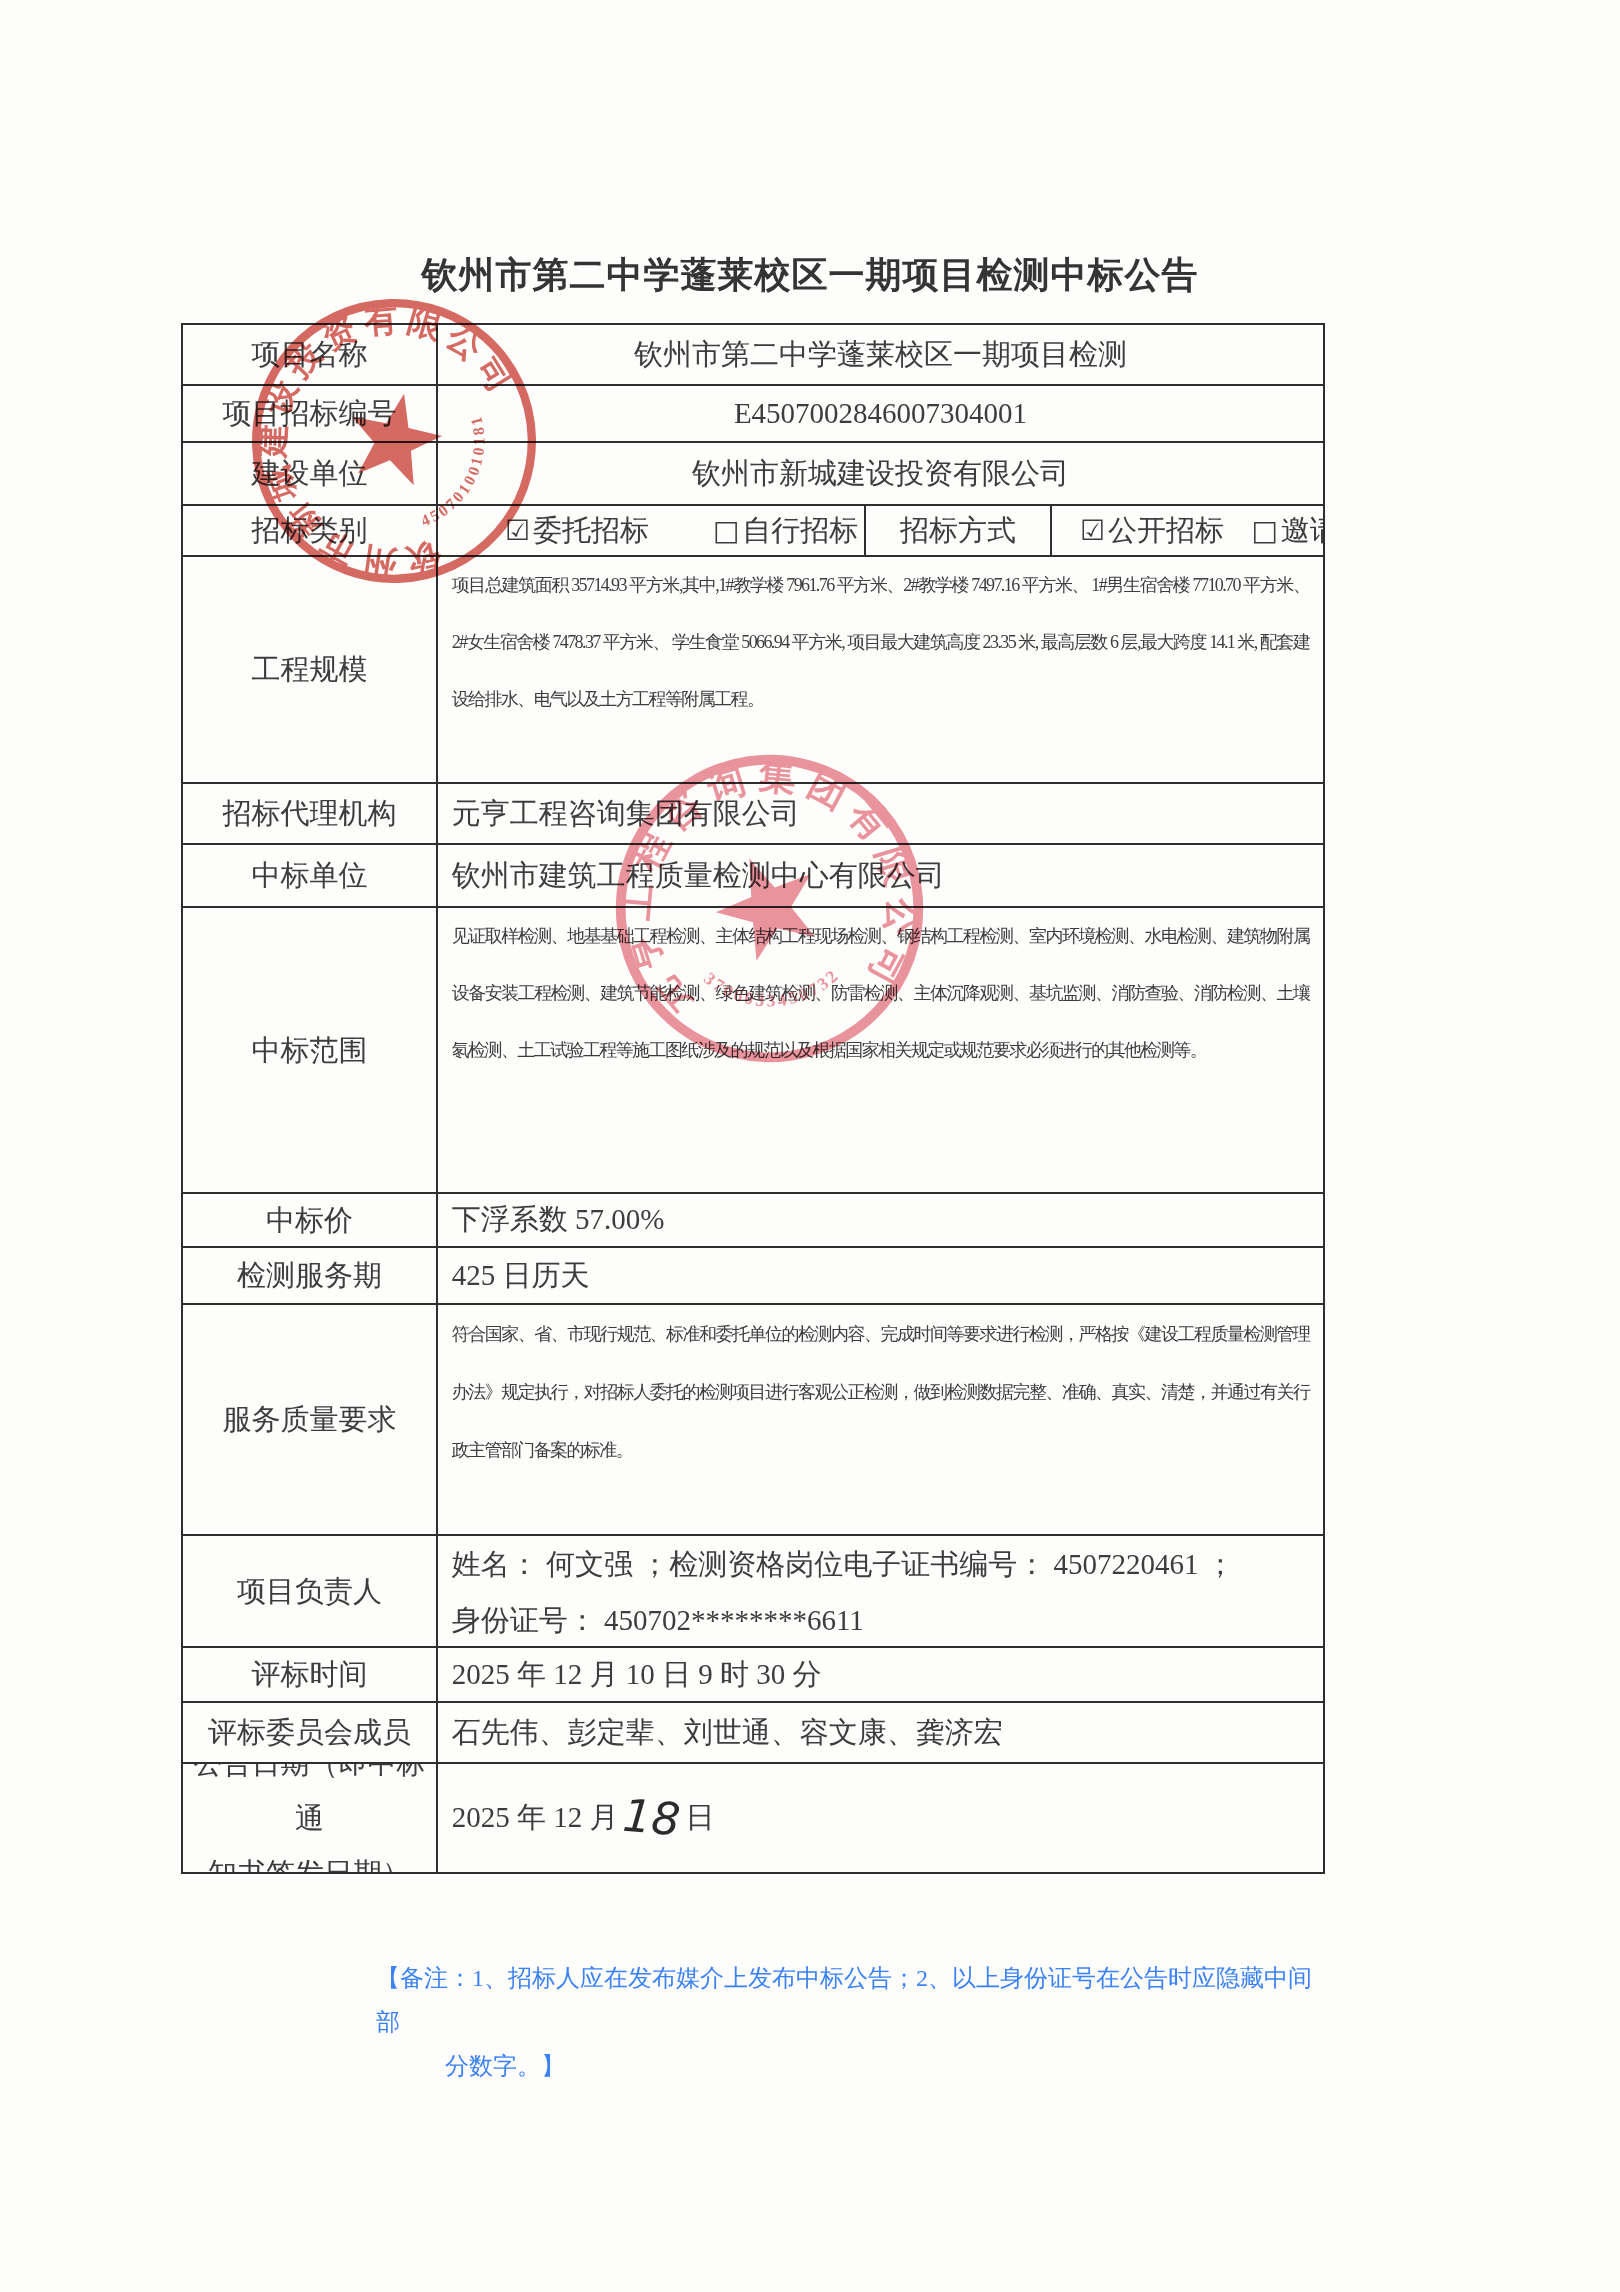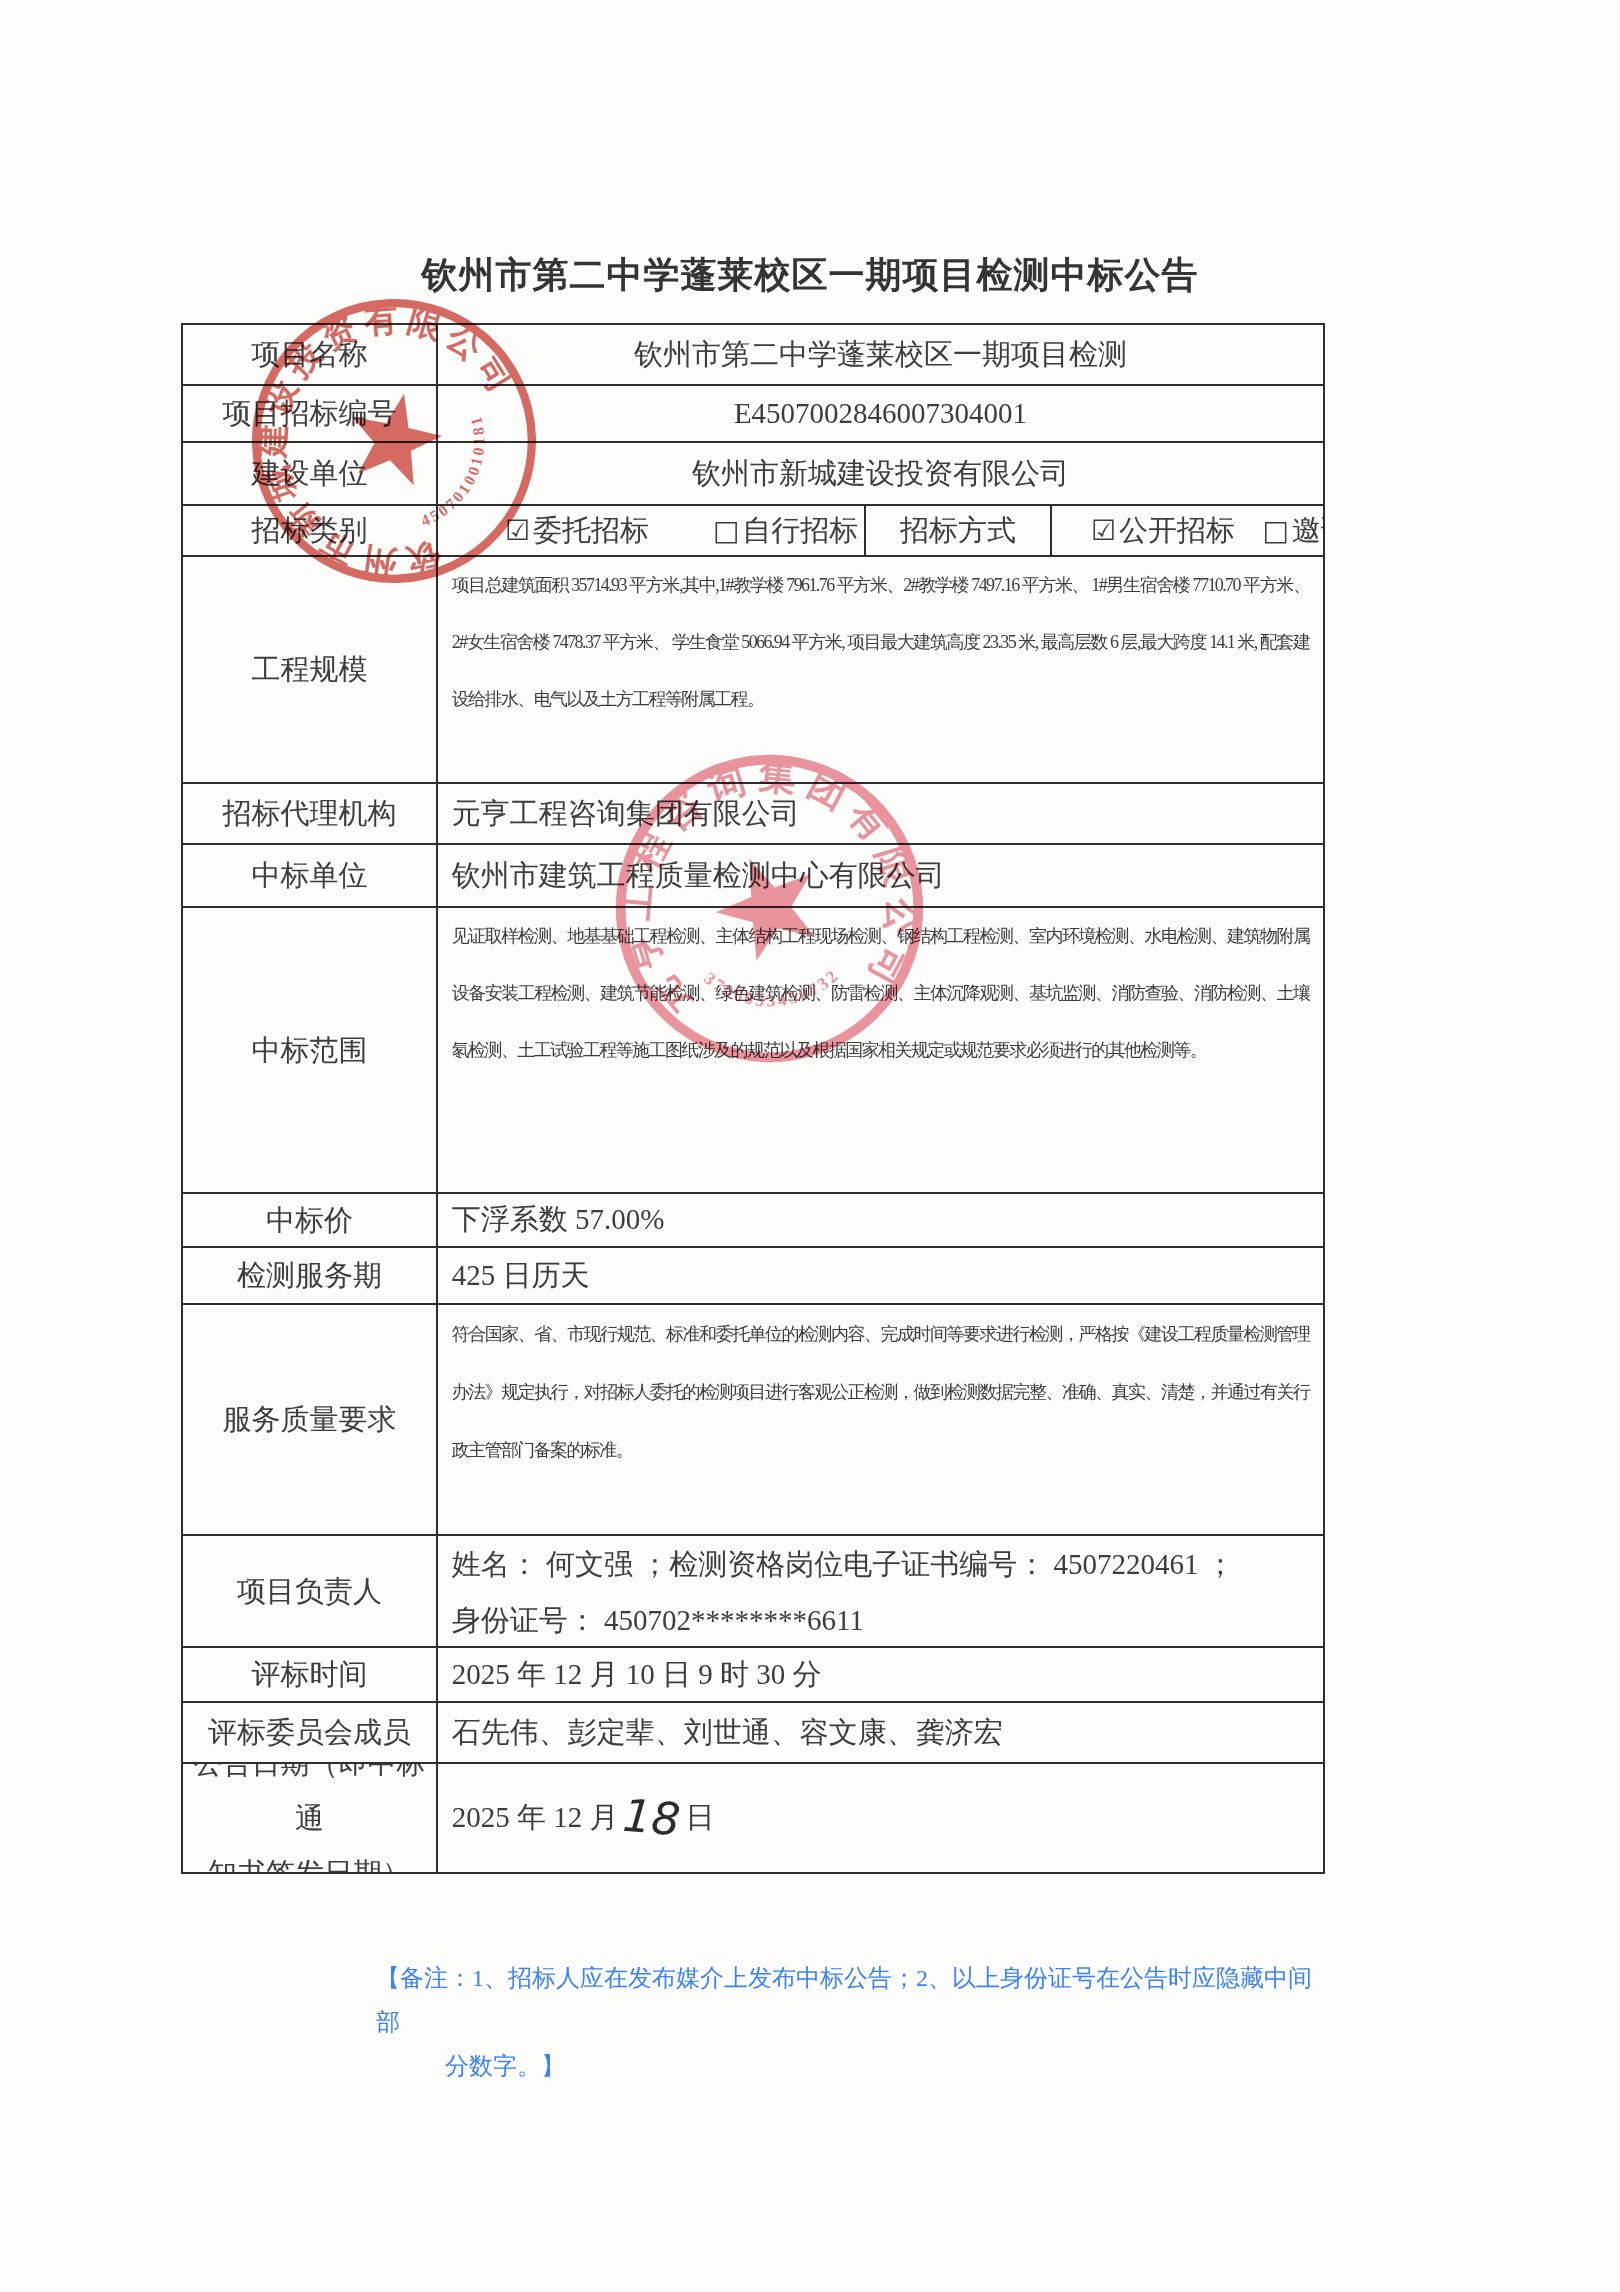--- a/index.html
+++ b/index.html
@@ -76,21 +76,21 @@
       <div class="cell val center">钦州市新城建设投资有限公司</div>
     </div>
 
     <div class="trow" style="height:51px">
       <div class="cell lbl">招标类别</div>
       <div class="cell sub b" style="width:428px; padding-left:67px; gap:64px">
         <span class="opt"><span class="cb">☑</span><span>委托招标</span></span>
         <span class="opt"><span class="cb">□</span><span>自行招标</span></span>
       </div>
       <div class="cell sub b" style="width:186px; justify-content:center">招标方式</div>
-      <div class="cell sub" style="flex:1; padding-left:39px; gap:27.4px">
+      <div class="cell sub" style="flex:1; padding-left:28px; gap:27.4px">
         <span class="opt"><span class="cb">☑</span><span>公开招标</span></span>
         <span class="opt"><span class="cb">□</span><span>邀请招标</span></span>
       </div>
     </div>
 
     <div class="trow" style="height:227px">
       <div class="cell lbl">工程规模</div>
       <div class="cell val block" style="line-height:57px">项目总建筑面积 35714.93 平方米,其中,1#教学楼 7961.76 平方米、2#教学楼 7497.16 平方米、 1#男生宿舍楼 7710.70 平方米、 2#女生宿舍楼 7478.37 平方米、 学生食堂 5066.94 平方米, 项目最大建筑高度 23.35 米, 最高层数 6 层,最大跨度 14.1 米, 配套建设给排水、电气以及土方工程等附属工程。</div>
     </div>
 

